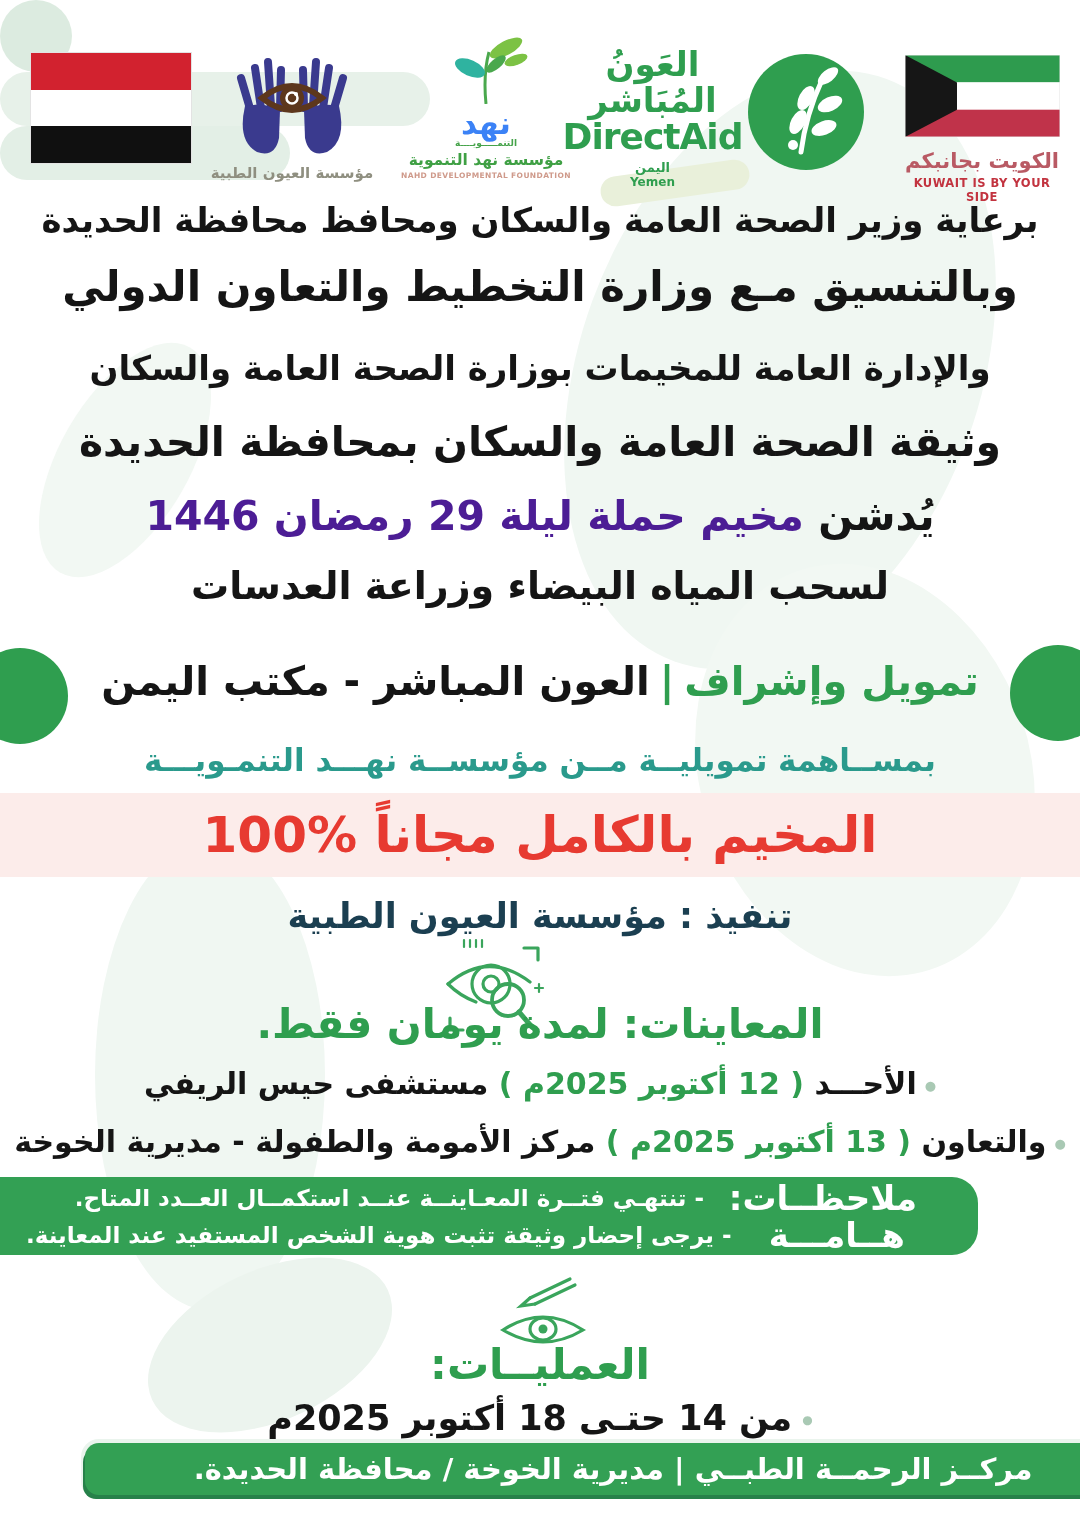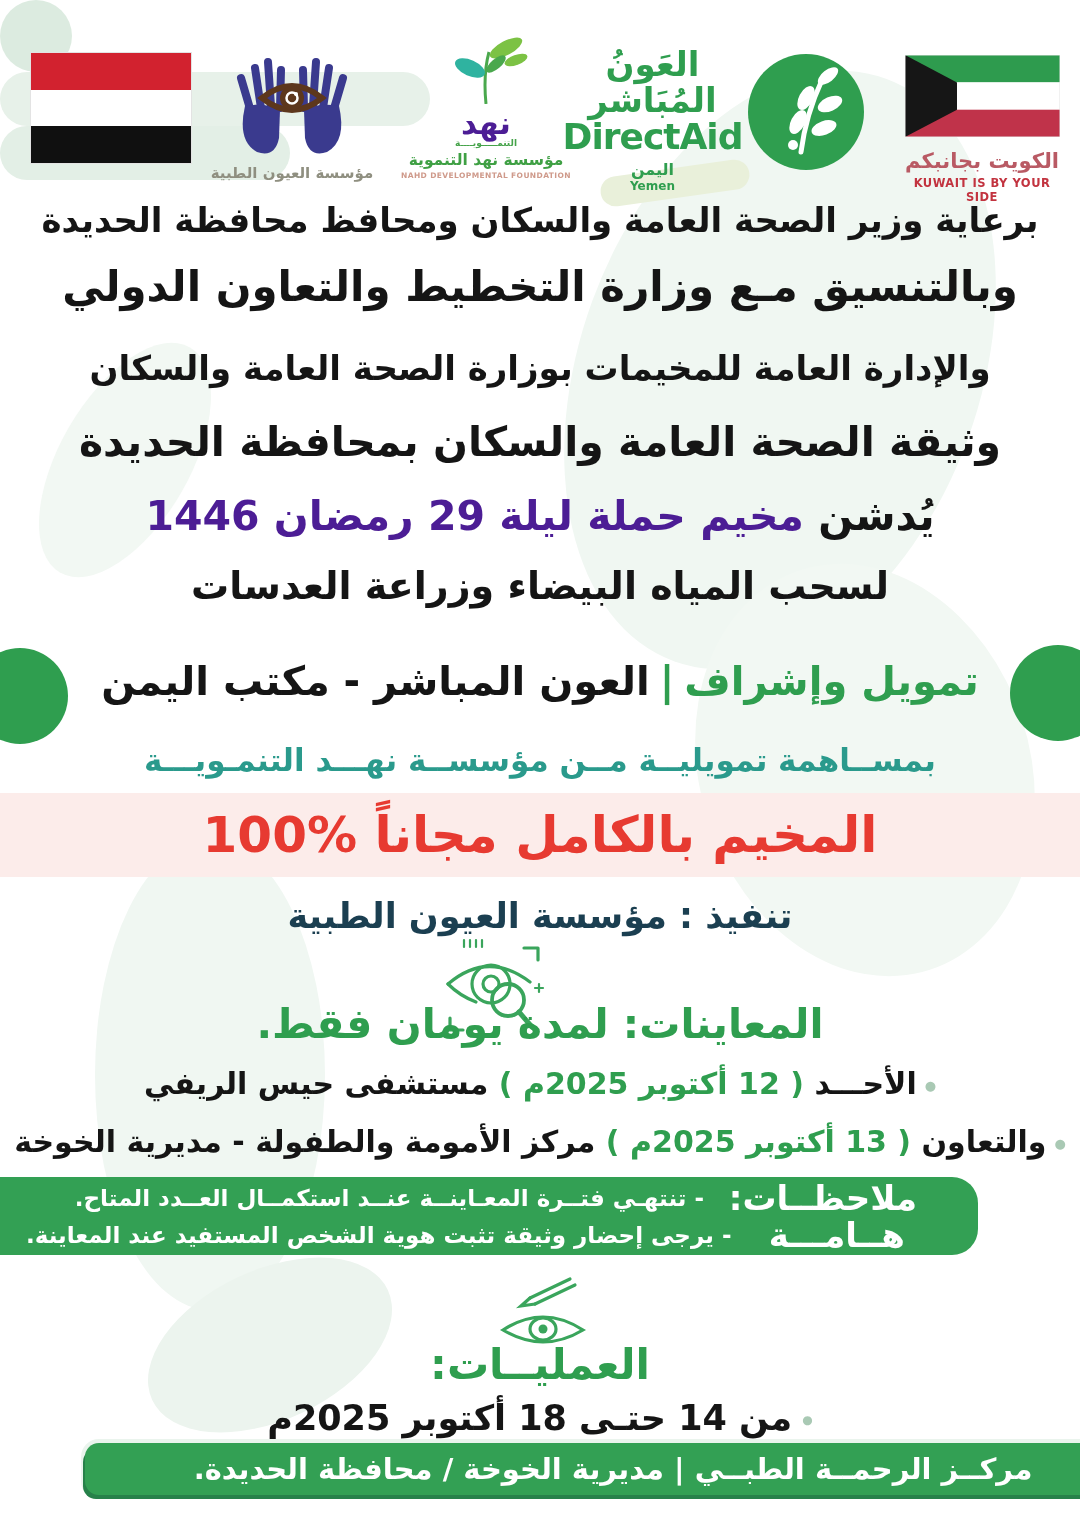--- a/index.html
+++ b/index.html
@@ -14,29 +14,29 @@
            color:#151515; white-space:nowrap; z-index:2; }
 
   
   .yemen-flag { left:30px; top:52px; width:162px; height:112px; border:1px solid #e3e3e3; }
   .yemen-flag .s { width:100%; height:33.33%; }
 
   .eyefound { left:210px; top:46px; width:164px; text-align:center; }
   .eyefound-label { font-size:15px; color:#8f8f80; margin-top:2px; direction:rtl; }
 
   .nahd { left:396px; top:34px; width:180px; text-align:center; }
-  .nahd-word { font-size:31px; color:#4c1d95; line-height:30px; direction:rtl; }
+  .nahd-word { font-size:31px; color:#3b82f6; line-height:30px; direction:rtl; }
   .nahd-sub  { font-size:9px; color:#45a34a; letter-spacing:1px; direction:rtl; }
   .nahd-ar   { font-size:15.5px; color:#3fa044; margin-top:3px; direction:rtl; }
   .nahd-en   { font-size:7.5px; color:#cf9a8b; letter-spacing:.4px; margin-top:2px; }
 
   .directaid { left:550px; top:46px; width:205px; text-align:center; color:#2f9e4f; }
   .da-ar { font-size:34px; direction:rtl; line-height:36px; }
   .da-en { font-size:36px; line-height:38px; letter-spacing:-1px; }
-  .da-cty-ar { font-size:16px; margin-top:4px; direction:rtl; }
+  .da-cty-ar { font-size:13px; margin-top:4px; direction:rtl; }
   .da-cty-en { font-size:12px; }
 
   .wheat { left:746px; top:52px; }
 
   .kuwait { left:903px; top:55px; width:158px; text-align:center; }
   .kw-ar { font-size:21px; color:#b95a64; margin-top:8px; direction:rtl; }
   .kw-en { font-size:11.5px; color:#c2333f; letter-spacing:.5px; margin-top:3px; }
 
   
   .l1 { top:200px; font-size:34px; }

